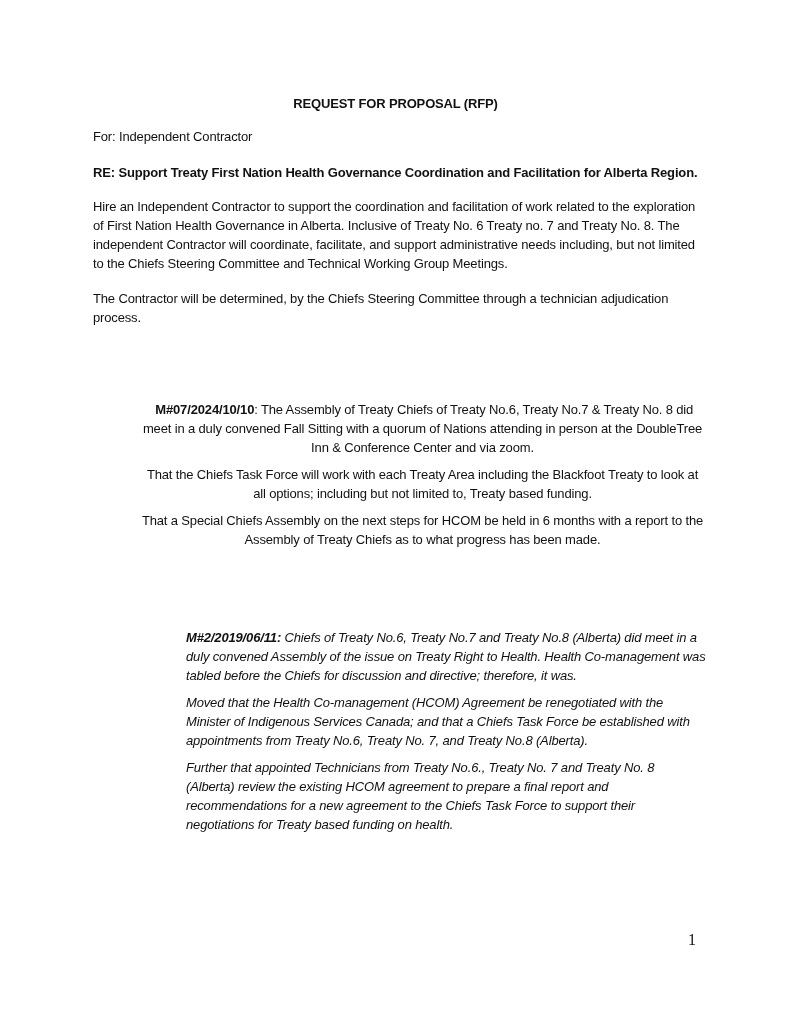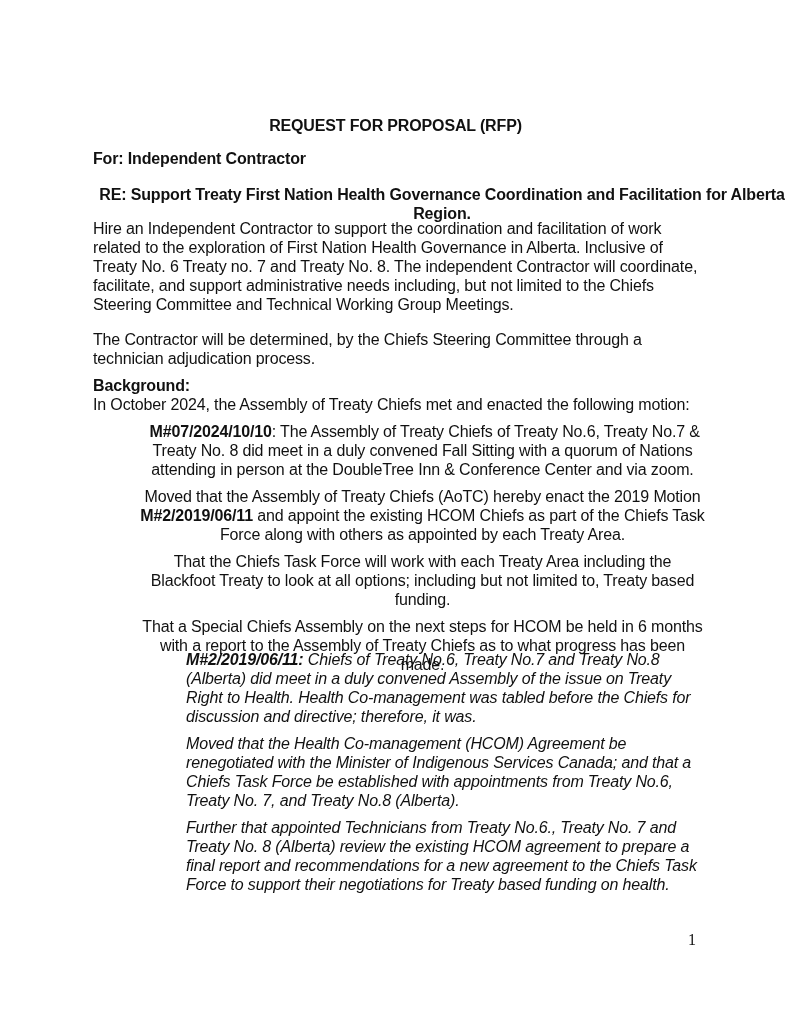--- a/index.html
+++ b/index.html
@@ -17,39 +17,38 @@
     }
     .page {
       position: absolute;
       left: 0; top: 0;
       width: 791px;
       height: 1024px;
       background: #ffffff;
     }
     .txt {
       font-family: "Liberation Sans", sans-serif;
-      font-size: 16px;
+      font-size: 13px;
       line-height: 19px;
       letter-spacing: -0.15px;
       color: #111;
-      margin-top: 22px;
     }
     .title {
       position: absolute;
       top: 94px;
       left: 0;
       width: 791px;
       text-align: center;
       font-weight: bold;
     }
     .for-line {
       position: absolute;
       top: 127px;
       left: 93px;
-      font-weight: bold;
+      font-weight: normal;
     }
     .re-line {
       position: absolute;
       top: 163px;
       left: 93px;
       font-weight: bold;
       text-align: center;
     }
     .purpose-block {
       position: absolute;
@@ -103,28 +102,23 @@
 
   <div class="txt for-line">For:  Independent Contractor</div>
 
   <div class="txt re-line">RE:  Support Treaty First Nation Health Governance Coordination and Facilitation for Alberta Region.</div>
 
   <div class="txt purpose-block">
     <p class="para">Hire an Independent Contractor to support the coordination and facilitation of work related to the exploration of First Nation Health Governance in Alberta. Inclusive of Treaty No. 6 Treaty no. 7 and Treaty No. 8. The independent Contractor will coordinate, facilitate, and support administrative needs including, but not limited to the Chiefs Steering Committee and Technical Working Group Meetings.</p>
     <p class="para gap">The Contractor will be determined, by the Chiefs Steering Committee through a technician adjudication process.</p>
   </div>
 
-  <div class="txt background-block">
-    <div class="heading">Background:</div>
-    <p class="para">In October 2024, the Assembly of Treaty Chiefs met and enacted the following motion:</p>
-  </div>
 
   <div class="txt motion-block">
     <p>&nbsp;<span class="b">M#07/2024/10/10</span><span>: The Assembly of Treaty Chiefs of Treaty No.6, Treaty No.7 &amp; Treaty No. 8 did meet in a duly convened Fall Sitting with a quorum of Nations attending in person at the DoubleTree Inn &amp; Conference Center and via zoom.</span></p>
-    <p><span>Moved that the Assembly of Treaty Chiefs (AoTC) hereby enact the 2019 Motion </span><span class="b">M#2/2019/06/11</span><span> and appoint the existing HCOM Chiefs as part of the Chiefs Task Force along with others as appointed by each Treaty Area.</span></p>
     <p>That the Chiefs Task Force will work with each Treaty Area including the Blackfoot Treaty to look at all options; including but not limited to, Treaty based funding.</p>
     <p>That a Special Chiefs Assembly on the next steps for HCOM be held in 6 months with a report to the Assembly of Treaty Chiefs as to what progress has been made.</p>
   </div>
 
   <div class="txt nested-block">
     <p><span class="bi">M#2/2019/06/11:</span><span> Chiefs of Treaty No.6, Treaty No.7 and Treaty No.8 (Alberta) did meet in a duly convened Assembly of the issue on Treaty Right to Health. Health Co-management was tabled before the Chiefs for discussion and directive; therefore, it was.</span></p>
     <p>Moved that the Health Co-management (HCOM) Agreement be renegotiated with the Minister of Indigenous Services Canada; and that a Chiefs Task Force be established with appointments from Treaty No.6, Treaty No. 7, and Treaty No.8 (Alberta).</p>
     <p>Further that appointed Technicians from Treaty No.6., Treaty No. 7 and Treaty No. 8 (Alberta) review the existing HCOM agreement to prepare a final report and recommendations for a new agreement to the Chiefs Task Force to support their negotiations for Treaty based funding on health.</p>
   </div>
 

